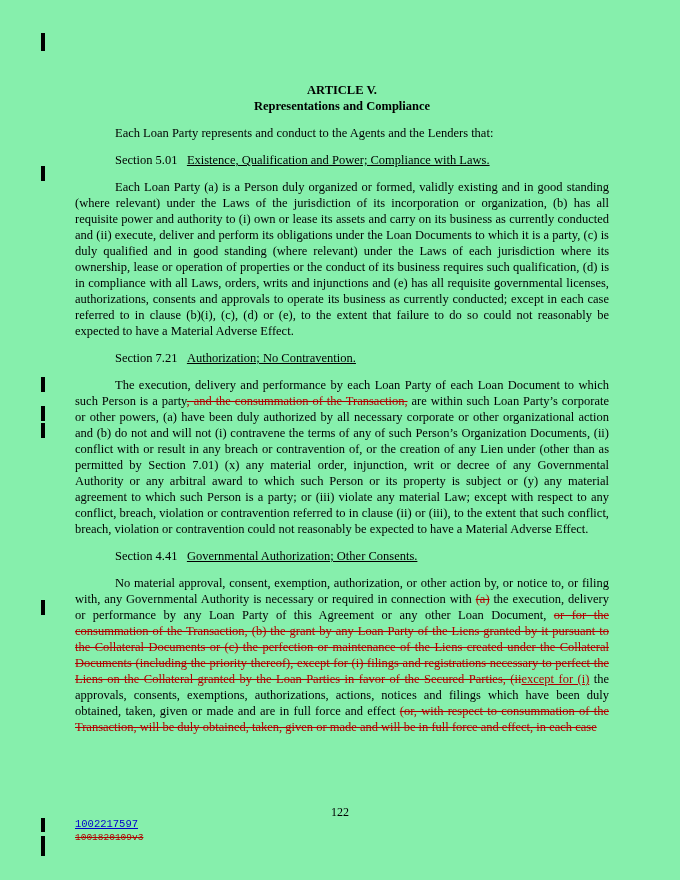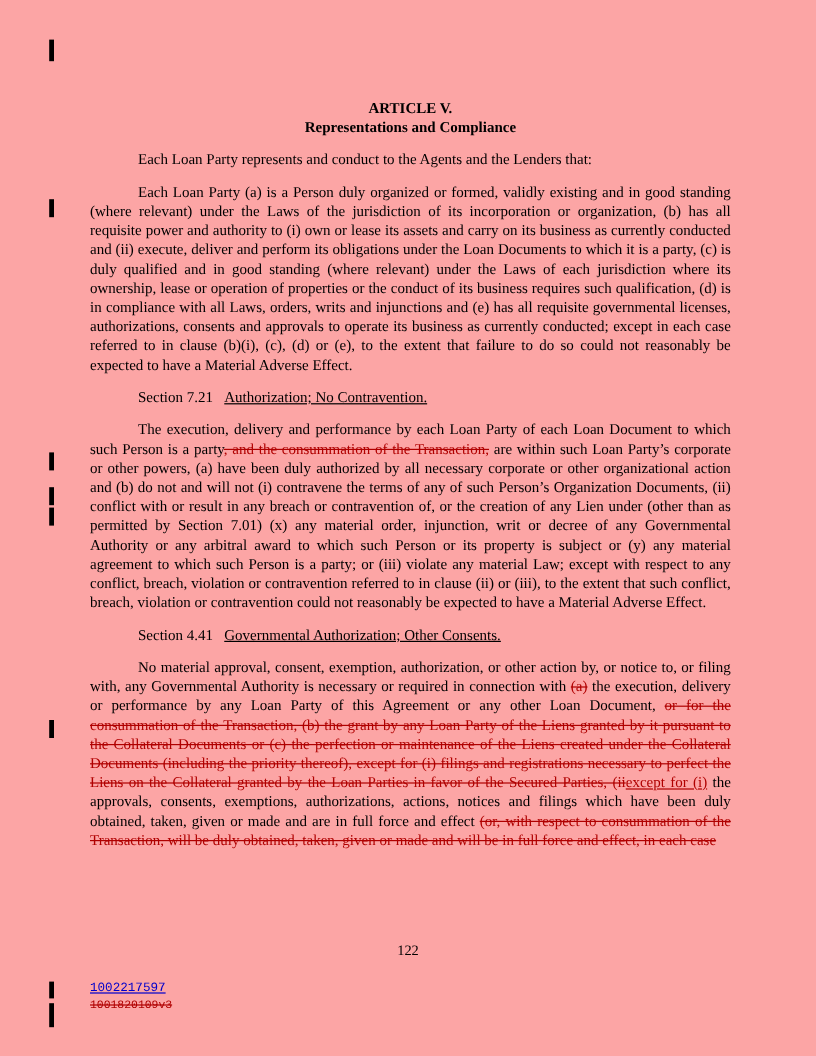--- a/index.html
+++ b/index.html
@@ -1,20 +1,20 @@
 <!DOCTYPE html>
 <html style="--color-text: #000000; --color-deletion: #b00000; --color-insertion: #b00000; --color-link: #0000cc;"><head>
 <meta charset="utf-8">
 <style>
   html, body { margin: 0; padding: 0; background: #ffffff; }
   .page {
     position: relative;
     width: 680px;
     height: 880px;
-    background: #fca5a5;
+    background: #86efac;
     font-family: "Liberation Serif", "DejaVu Serif", serif;
     font-size: 12.5px;
     line-height: 16px;
     color: var(--color-text, #000000);
     overflow: hidden;
   }
   .content {
     position: absolute;
     left: 75px;
     top: 82px;
@@ -30,21 +30,21 @@
   .run-del { color: var(--color-deletion, #b00000); text-decoration: line-through; }
   .run-ins { color: var(--color-insertion, #b00000); text-decoration: underline; }
   .change-bar {
     position: absolute;
     left: 41px;
     width: 3.5px;
     background: #000000;
   }
   .pagenum {
     position: absolute;
-    top: 784px;
+    top: 804px;
     left: 0;
     width: 100%;
     text-align: center;
     font-size: 12px;
   }
   .footer-ids {
     position: absolute;
     top: 818px;
     left: 75px;
     font-size: 10.5px;
@@ -81,20 +81,21 @@
     </div>
 
   <div class="content">
 
     <div class="title">ARTICLE V.</div>
     <div class="title">Representations and Compliance</div>
 
     <p class="para">Each Loan Party represents and conduct to the Agents and the Lenders that:</p>
 
     <div>
+      <p class="para"><span>Section 5.01</span><span>&nbsp;&nbsp;&nbsp;</span><span class="run-u">Existence, Qualification and Power; Compliance with Laws.</span></p>
       <p class="para"><span>Each Loan Party (a) is a Person duly organized or formed, validly existing and in good standing (where relevant) under the Laws of the jurisdiction of its incorporation or organization, (b) has all requisite power and authority to (i) own or lease its assets and carry on its business as currently conducted and (ii) execute, deliver and perform its obligations under the Loan Documents to which it is a party, (c) is duly qualified and in good standing (where relevant) under the Laws of each jurisdiction where its ownership, lease or operation of properties or the conduct of its business requires such qualification, (d) is in compliance with all Laws, orders, writs and injunctions and (e) has all requisite governmental licenses, authorizations, consents and approvals to operate its business as currently conducted; except in each case referred to in clause (b)(i), (c), (d) or (e), to the extent that failure to do so could not reasonably be expected to have a Material Adverse Effect.</span></p>
     </div>
 
     <div>
       <p class="para"><span>Section 7.21</span><span>&nbsp;&nbsp;&nbsp;</span><span class="run-u">Authorization; No Contravention.</span></p>
       <p class="para"><span>The execution, delivery and performance by each Loan Party of each Loan Document to which such Person is a party</span><span class="run-del">, and the consummation of the Transaction,</span><span> are within such Loan Party’s corporate or other powers, (a) have been duly authorized by all necessary corporate or other organizational action and (b) do not and will not (i) contravene the terms of any of such Person’s Organization Documents, (ii) conflict with or result in any breach or contravention of, or the creation of any Lien under (other than as permitted by Section 7.01) (x) any material order, injunction, writ or decree of any Governmental Authority or any arbitral award to which such Person or its property is subject or (y) any material agreement to which such Person is a party; or (iii) violate any material Law; except with respect to any conflict, breach, violation or contravention referred to in clause (ii) or (iii), to the extent that such conflict, breach, violation or contravention could not reasonably be expected to have a Material Adverse Effect.</span></p>
     </div>
 
     <div>
       <p class="para"><span>Section 4.41</span><span>&nbsp;&nbsp;&nbsp;</span><span class="run-u">Governmental Authorization; Other Consents.</span></p>

